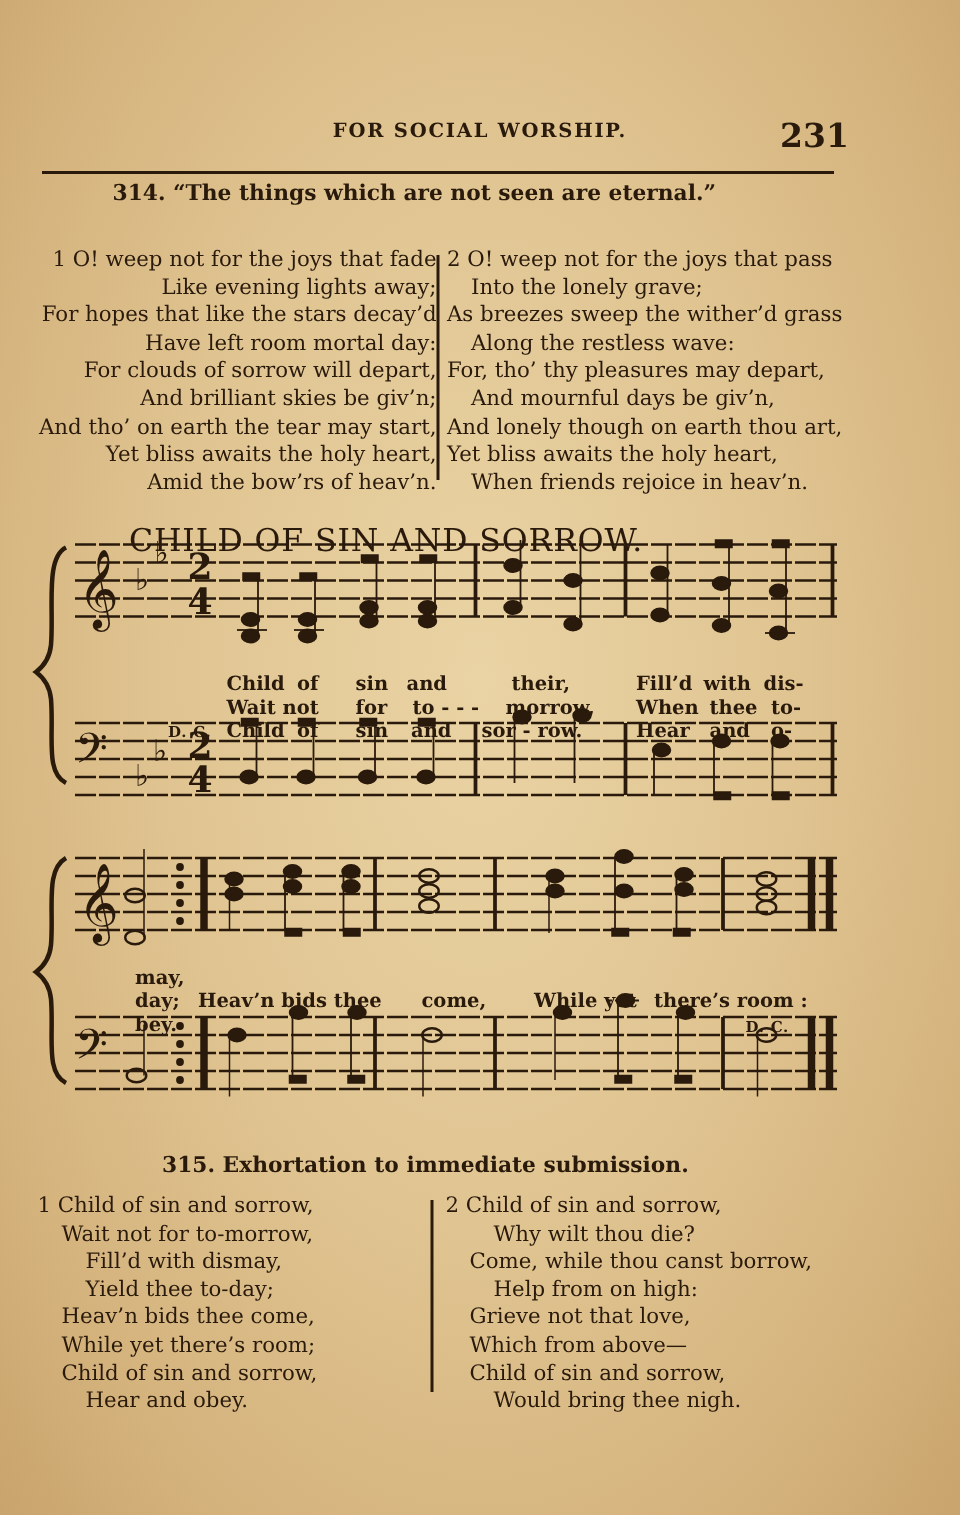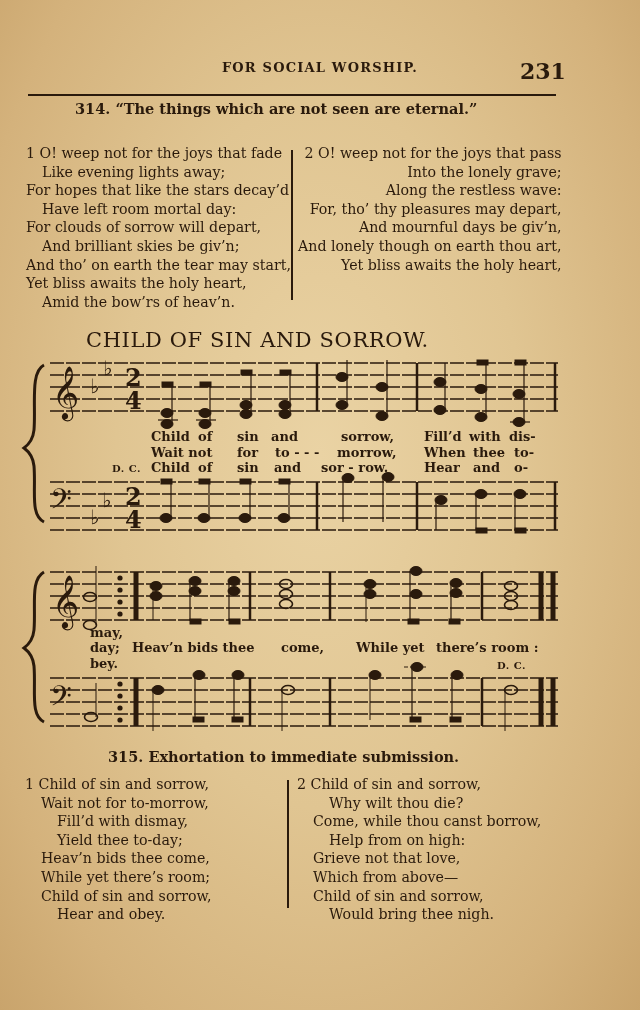--- a/index.html
+++ b/index.html
@@ -2,21 +2,21 @@
 <html><head>
 <meta charset="utf-8">
 <style>
   html, body { margin:0; padding:0; }
   body {
     width:640px; height:1010px; overflow:hidden; position:relative;
     background: radial-gradient(ellipse at 50% 45%, #ead3a4 0%, #e0c592 45%, #d4b27c 80%, #c9a46c 100%);
     font-family: "DejaVu Serif", "Liberation Serif", serif;
     color:#2a1a0c;
   }
-  .abs { position:absolute; }
+  .abs { position:absolute;margin-top:20px; }
   .running-head {
     left:0; width:640px; top:60px; text-align:center;
     font-size:13px; letter-spacing:1.2px; font-weight:bold;
   }
   .page-num { left:520px; top:58px; font-size:22px; font-weight:bold; }
   .rule { left:28px; width:528px; top:94px; height:2px; background:#2a1a0c; }
   .hymn-title { font-weight:bold; font-size:14.5px; white-space:nowrap; }
   .verse { font-size:14.2px; line-height:18.6px; white-space:nowrap; }
   .verse .ln { display:block; }
   .verse .ind { padding-left:16px; }
@@ -31,42 +31,44 @@
 
 <div class="abs running-head">FOR SOCIAL WORSHIP.</div>
 <div class="abs page-num">231</div>
 <div class="abs rule"></div>
 
 <div class="abs hymn-title" style="left:75px; top:100px;">
   <span>314.</span>
   <span>“The things which are not seen are eternal.”</span>
 </div>
 
-<div class="abs verse" style="left:26px; top:144px;">
+<div class="abs verse" style="left:26px; top:144px;text-align:right;">
   <span class="ln"><span>1</span> <span>O!  weep not for the joys that fade</span></span>
   <span class="ln ind">Like evening lights away;</span>
   <span class="ln">For hopes that like the stars decay’d</span>
   <span class="ln ind">Have left room mortal day:</span>
   <span class="ln">For clouds of sorrow will depart,</span>
   <span class="ln ind">And brilliant skies be giv’n;</span>
   <span class="ln">And tho’ on earth the tear may start,</span>
   <span class="ln">Yet bliss awaits the holy heart,</span>
   <span class="ln ind">Amid the bow’rs of heav’n.</span>
 </div>
 
 <div class="abs vdivider" style="left:291px; top:150px; height:150px;"></div>
 
-<div class="abs verse" style="left:298px; top:144px;text-align:right;">
+<div class="abs verse" style="left:298px; top:144px;">
   <span class="ln"><span>2</span> <span>O!  weep not for the joys that pass</span></span>
   <span class="ln ind">Into the lonely grave;</span>
+  <span class="ln">As breezes sweep the wither’d grass</span>
   <span class="ln ind">Along the restless wave:</span>
   <span class="ln">For, tho’ thy pleasures may depart,</span>
   <span class="ln ind">And mournful days be giv’n,</span>
   <span class="ln">And lonely though on earth thou art,</span>
   <span class="ln">Yet bliss awaits the holy heart,</span>
+  <span class="ln ind">When friends rejoice in heav’n.</span>
 </div>
 
 <div class="abs tune-title" style="left:86px; top:328px;">CHILD OF SIN AND SORROW.</div>
 
 <svg class="staff" style="left:0; top:0;" width="640" height="1010" viewBox="0 0 640 1010">
   <g stroke="#2a1a0c" fill="none">
 
     <path d="M44 365 C30 372 36 405 34 430 C33 440 28 445 24 448 C28 451 33 456 34 466 C36 491 30 515 44 522" stroke-width="3"></path>
 
     <g stroke-width="1.6" stroke-dasharray="14 2">
@@ -175,21 +177,21 @@
       <line x1="515" y1="494" x2="515" y2="530" stroke-width="1.2"></line>
       <rect x="515" y="528" width="11" height="5"></rect>
   </g>
 </svg>
 
 <div class="abs lyric" style="left:151px; top:429px;">
   <span style="position:absolute;left:0">Child</span>
   <span style="position:absolute;left:47px">of</span>
   <span style="position:absolute;left:86px">sin</span>
   <span style="position:absolute;left:120px">and</span>
-  <span style="position:absolute;left:190px">sorrow,</span>
+  <span style="position:absolute;left:190px">their,</span>
   <span style="position:absolute;left:273px">Fill’d</span>
   <span style="position:absolute;left:318px">with</span>
   <span style="position:absolute;left:358px">dis-</span>
 </div>
 <div class="abs lyric" style="left:151px; top:445px;">
   <span style="position:absolute;left:0">Wait not</span>
   <span style="position:absolute;left:86px">for</span>
   <span style="position:absolute;left:124px">to - - -</span>
   <span style="position:absolute;left:186px">morrow,</span>
   <span style="position:absolute;left:273px">When</span>

